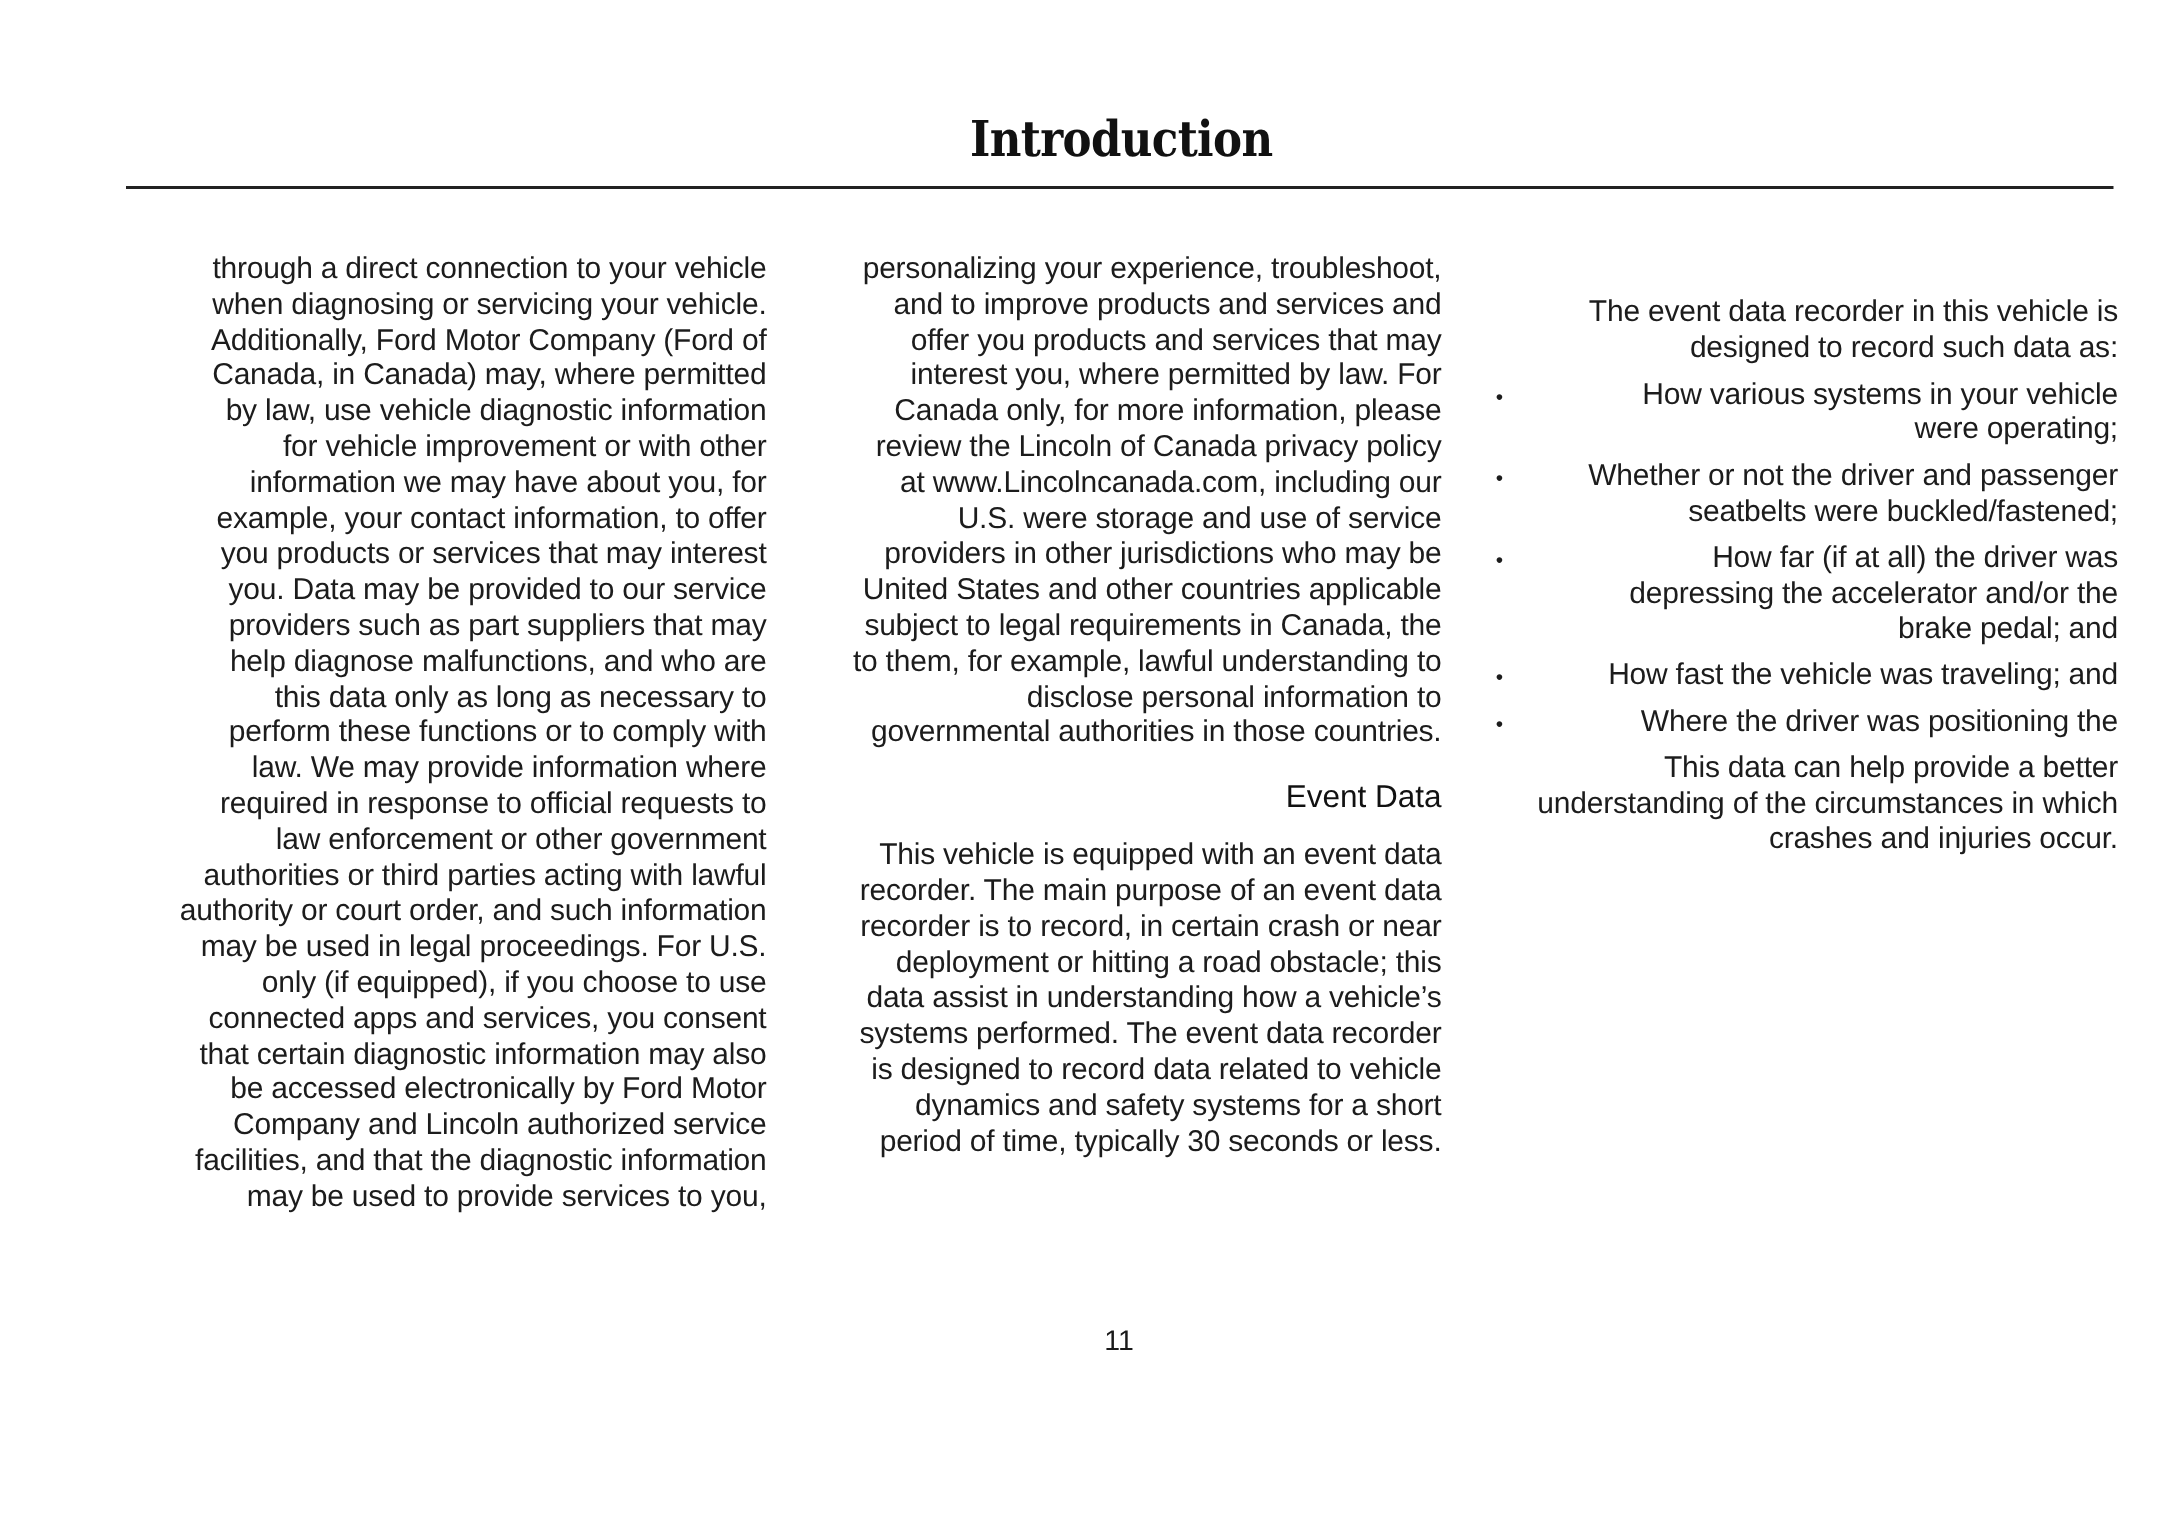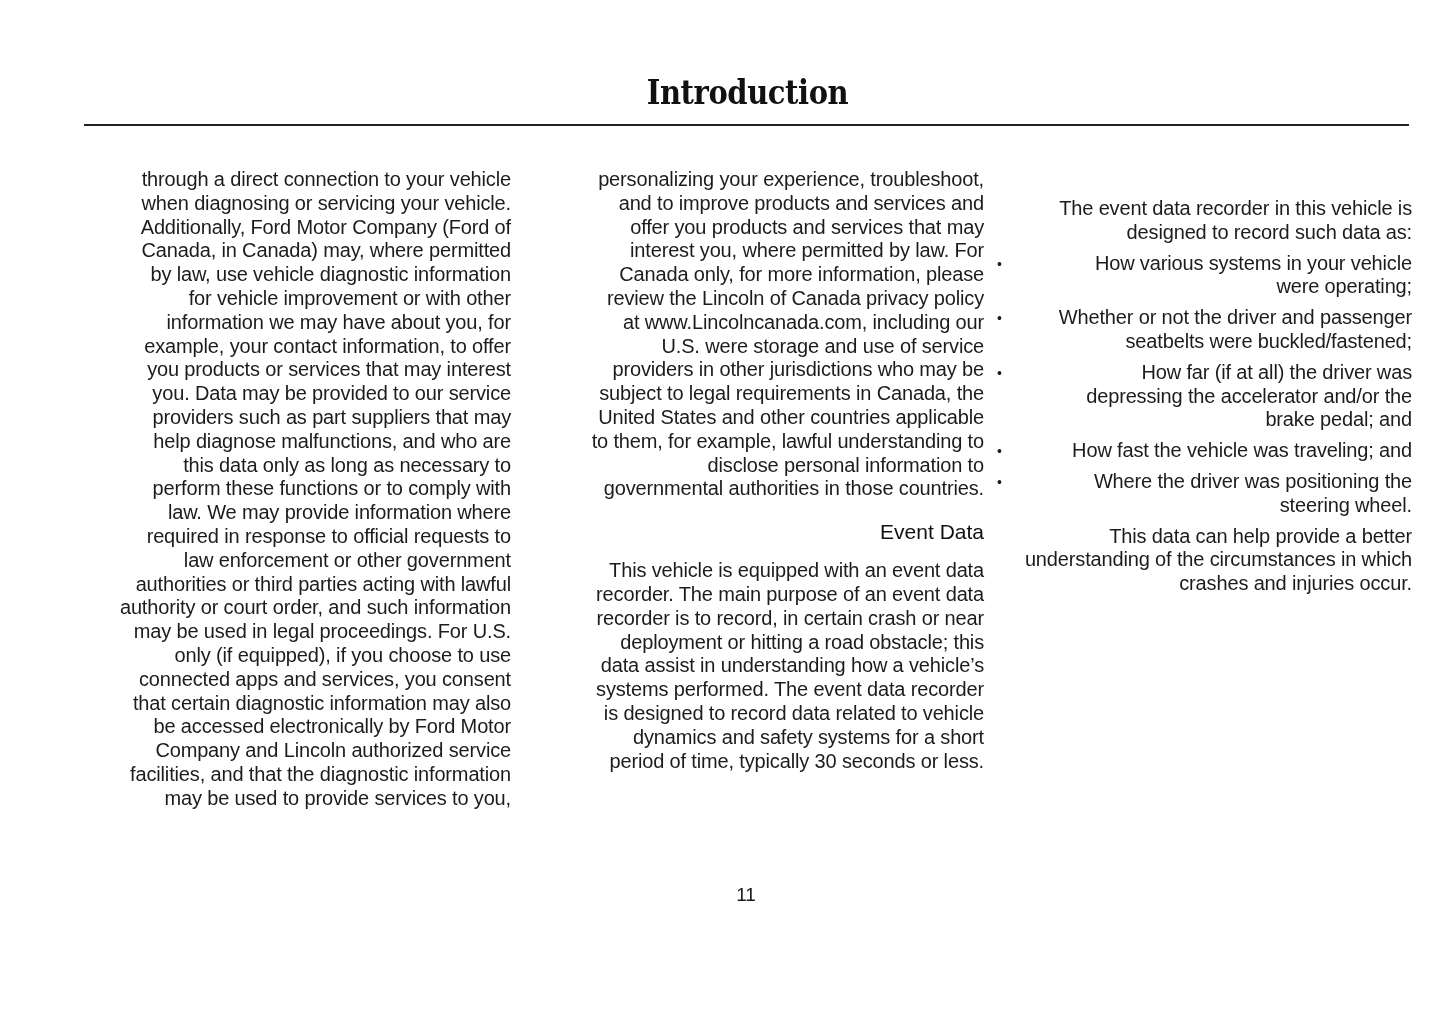--- a/index.html
+++ b/index.html
@@ -43,21 +43,21 @@
     .column {
       position: absolute;
       top: 168px;
       width: 420px;
       font-size: 20px;
       line-height: 23.8px;
       color: #1c1c1c;
       text-align: right;
     }
     .col-1 { left: 91px; }
-    .col-2 { left: 564px; }
+    .col-2 { left: 541px; }
     .col-3 { left: 992px; margin-top: 29px; }
     .line {
       display: block;
       white-space: nowrap;
       letter-spacing: -0.15px;
     }
     .section-heading {
       font-weight: normal;
       font-size: 21px;
       line-height: 26px;
@@ -138,22 +138,22 @@
   <div class="para">
       <span class="line">personalizing your experience, troubleshoot,</span>
       <span class="line">and to improve products and services and</span>
       <span class="line">offer you products and services that may</span>
       <span class="line">interest you, where permitted by law. For</span>
       <span class="line">Canada only, for more information, please</span>
       <span class="line">review the Lincoln of Canada privacy policy</span>
       <span class="line">at www.Lincolncanada.com, including our</span>
       <span class="line">U.S. were storage and use of service</span>
       <span class="line">providers in other jurisdictions who may be</span>
+      <span class="line">United States and other countries applicable</span>
       <span class="line">subject to legal requirements in Canada, the</span>
-      <span class="line">United States and other countries applicable</span>
       <span class="line">to them, for example, lawful understanding to</span>
       <span class="line">disclose personal information to</span>
       <span class="line">governmental authorities in those countries.</span>
     </div>
   <h2 class="section-heading">Event Data</h2>
   <div class="para">
       <span class="line">This vehicle is equipped with an event data</span>
       <span class="line">recorder. The main purpose of an event data</span>
       <span class="line">recorder is to record, in certain crash or near</span>
       <span class="line">deployment or hitting a road obstacle; this</span>
@@ -187,21 +187,20 @@
         <span class="line">depressing the accelerator and/or the</span>
         <span class="line">brake pedal; and</span>
       </li>
       <li class="bullet-item">
         <span class="bullet-dot">•</span>
         <span class="line">How fast the vehicle was traveling; and</span>
       </li>
       <li class="bullet-item">
         <span class="bullet-dot">•</span>
         <span class="line">Where the driver was positioning the</span>
-        <span class="line">steering wheel.</span>
       </li>
     </ul>
   <div class="para after-list">
       <span class="line">This data can help provide a better</span>
       <span class="line">understanding of the circumstances in which</span>
       <span class="line">crashes and injuries occur.</span>
     </div>
 </section>
 
 <div class="page-number">11</div>

